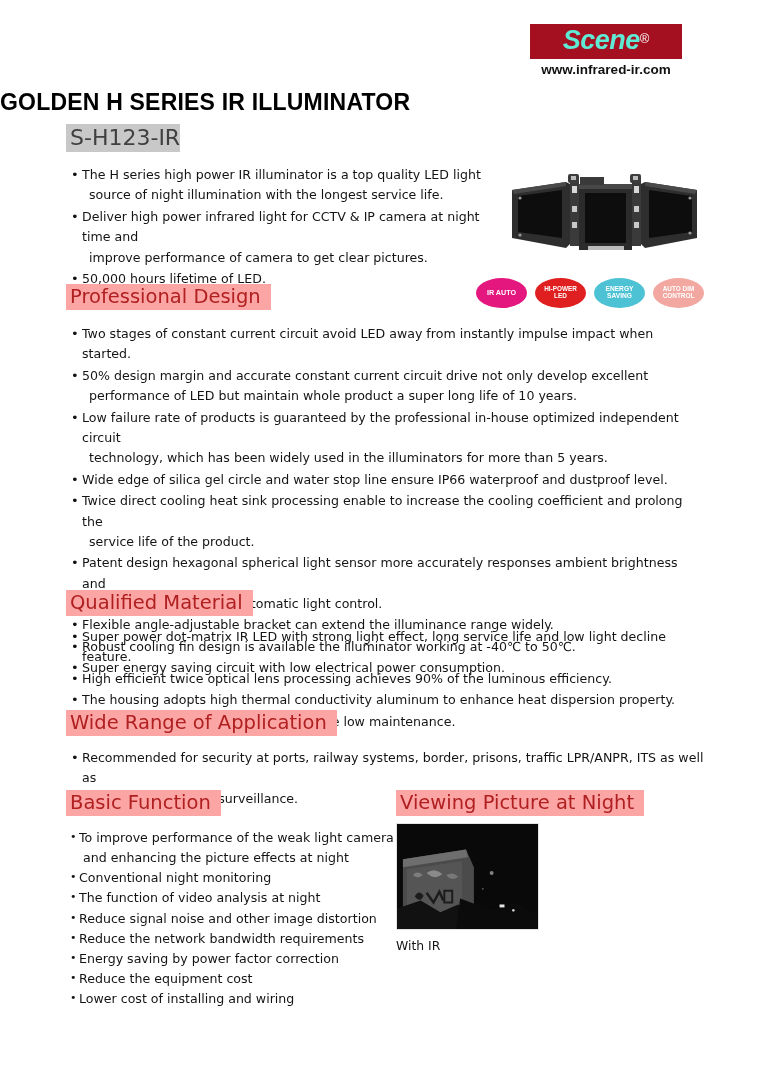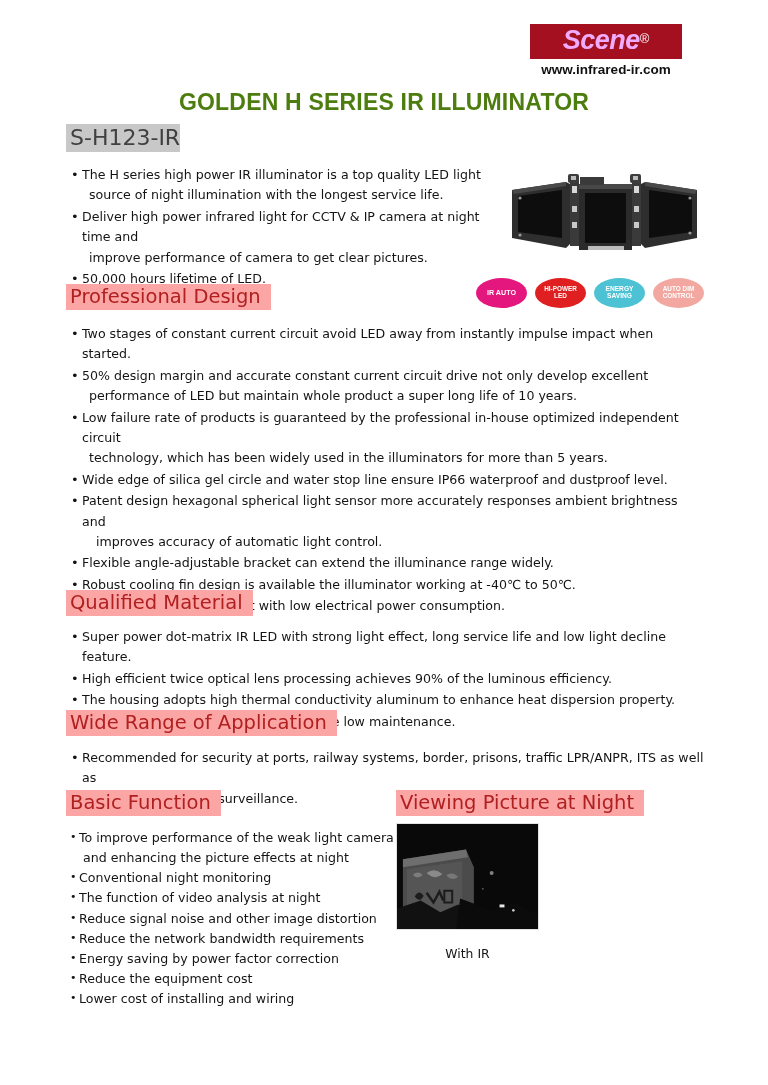--- a/index.html
+++ b/index.html
@@ -33,21 +33,21 @@
   }
   .logo-badge {
     background: #a51020;
     padding: 3px 0 5px 0;
     width: 152px;
     margin: 0 0 0 24px;
     text-align: center;
     line-height: 1;
   }
   .logo-word {
-    color: #f0abfc;
+    color: #5eead4;
     font-style: italic;
     font-weight: bold;
     font-size: 27px;
     letter-spacing: -0.5px;
     font-family: "Liberation Sans", sans-serif;
   }
   .logo-reg {
     color: #ffffff;
     font-size: 13px;
     vertical-align: super;
@@ -63,25 +63,24 @@
     font-family: "Liberation Sans", sans-serif;
     letter-spacing: 0px;
   }
 
   
   .main-title {
     position: absolute;
     top: 89px;
     left: 0;
     width: 768px;
-    text-align: center;
     font-family: "Liberation Sans", sans-serif;
     font-weight: bold;
     font-size: 23px;
-    color: #4d7c0f;
+    color: #000000;
     letter-spacing: 0.2px;
   }
 
   .model {
     position: absolute;
     top: 124px;
     left: 66px;
     font-size: 22px;
     color: #404040;
     background: #c8c8c8;
@@ -214,23 +213,22 @@
   }
   .night-cell { width: 143px; }
   .night-img {
     width: 143px;
     height: 107px;
     display: block;
     border: 1px solid #e3e3e3;
     box-sizing: border-box;
   }
   .night-cap {
-    text-align: center;
     font-size: 12.4px;
-    margin-top: 16px;
+    margin-top: 8px;
     color: #141414;
   }
 </style>
 </head>
 <body>
 
 <div class="page">
 
   <div class="logo-block">
     <div class="logo-badge">
@@ -345,20 +343,24 @@
       <span class="cont">performance of LED but maintain whole product a super long life of 10 years.</span>
     </li>
     <li>
       <span>Low failure rate of products is guaranteed by the professional in-house optimized independent circuit</span>
       <span class="cont">technology, which has been widely used in the illuminators for more than 5 years.</span>
     </li>
     <li>
       <span>Wide edge of silica gel circle and water stop line ensure IP66 waterproof and dustproof level.</span>
     </li>
     <li>
+      <span>Twice direct cooling heat sink processing enable to increase the cooling coefficient and prolong the</span>
+      <span class="cont">service life of the product.</span>
+    </li>
+    <li>
       <span>Patent design hexagonal spherical light sensor more accurately responses ambient brightness and</span>
       <span class="cont" style="padding-left:14px;">improves accuracy of automatic light control.</span>
     </li>
     <li>
       <span>Flexible angle-adjustable bracket can extend the illuminance range widely.</span>
     </li>
     <li>
       <span>Robust cooling fin design is available the illuminator working at -40℃ to 50℃.</span>
     </li>
     <li>

